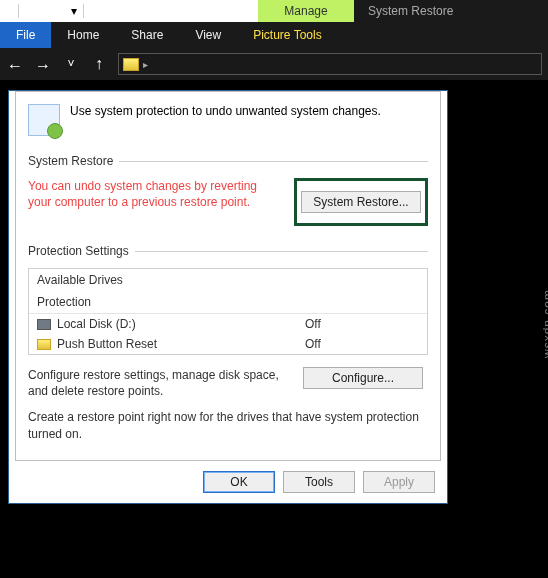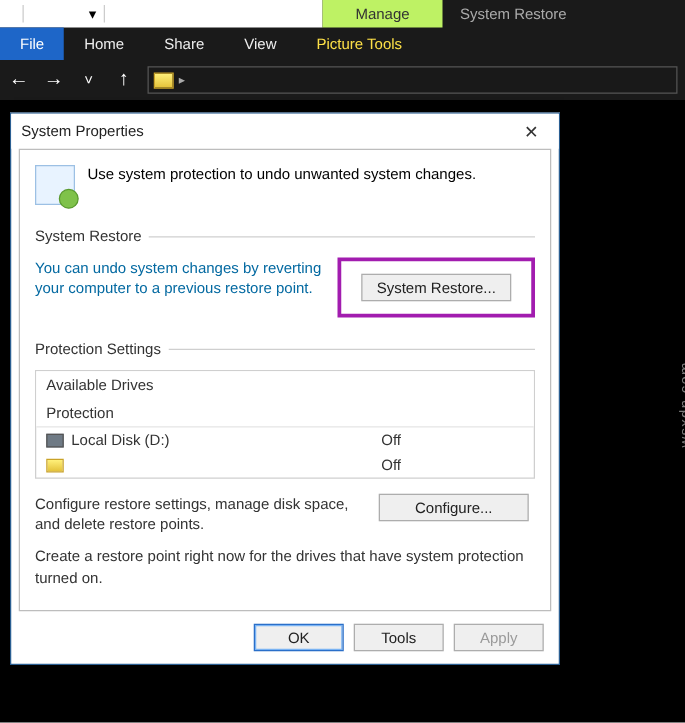--- a/index.html
+++ b/index.html
@@ -36,22 +36,22 @@
 
   .intro { display:flex; gap:10px; align-items:flex-start; margin-bottom:18px; }
   .intro .ico { width:32px; height:32px; background:#e8f3ff; border:1px solid #9cc0e4; position:relative; }
   .intro .ico:after { content:""; position:absolute; right:-4px; bottom:-4px; width:14px; height:14px; border-radius:50%; background:#7fc24a; border:1px solid #5a9a2f; }
 
   .group-label { font-size:12px; color:#333; }
   .group-line { display:flex; align-items:center; gap:6px; margin:6px 0 10px; }
   .group-line hr { flex:1; border:none; border-top:1px solid #cfcfcf; }
 
   .restore-row { display:flex; align-items:flex-start; gap:12px; margin-bottom:18px; }
-  .restore-row .txt { flex:1; color:#0369a1; line-height:1.35; }
-  .redbox { border:3px solid #a21caf; padding:10px 16px;text-decoration:underline; }
+  .restore-row .txt { flex:1; color:#ef4444; line-height:1.35; }
+  .redbox { border:3px solid #14532d; padding:10px 4px;text-decoration:underline; }
   .btn { background:#efefef; border:1px solid #adadad; padding:3px 10px; min-width:120px; text-align:center; color:#222; display:inline-block; }
   .btn.default { border:1px solid #2a6fc9; box-shadow:0 0 0 1px #7ab3f3 inset; }
   .btn.disabled { color:#9a9a9a; }
 
   .prot-table { border:1px solid #cfcfcf; margin:4px 0 12px; }
   .prot-table .hdr { display:flex; background:#fff; border-bottom:1px solid #e5e5e5;flex-direction:column; }
   .prot-table .hdr div { padding:4px 8px; color:#333; }
   .prot-table .row { display:flex; }
   .prot-table .row div { padding:3px 8px; color:#333; }
   .col1 { flex:1; display:flex; align-items:center; gap:6px; }
@@ -97,24 +97,20 @@
     <div class="arrow" style="font-size:12px">˅</div>
     <div class="arrow">↑</div>
     <div class="addr">
       <div class="folder-ico"></div>
       <span class="chev">▸</span>
     </div>
   </div>
 </div>
 
 <div class="dialog">
-  <div class="dlg-title">
-    <span>System Properties</span>
-    <div class="close">✕</div>
-  </div>
 
 
   <div class="tab-body">
     <div class="intro">
       <div class="ico"></div>
       <div>Use system protection to undo unwanted system changes.</div>
     </div>
 
     <div class="group-line">
       <span class="group-label">System Restore</span>
@@ -139,20 +135,21 @@
       <div class="row">
         <div class="col1">
             <span class="drive-ico dark"></span>
             <span>Local Disk (D:)</span>
           </div>
         <div class="col2">Off</div>
       </div>
       <div class="row">
         <div class="col1">
             <span class="drive-ico fold"></span>
+            <span>Push Button Reset</span>
           </div>
         <div class="col2">Off</div>
       </div>
     </div>
 
     <div class="cfg-row">
       <div class="txt">Configure restore settings, manage disk space, and delete restore points.</div>
       <div class="btnwrap"><div class="btn">Configure...</div></div>
     </div>
     <div class="cfg-row">

